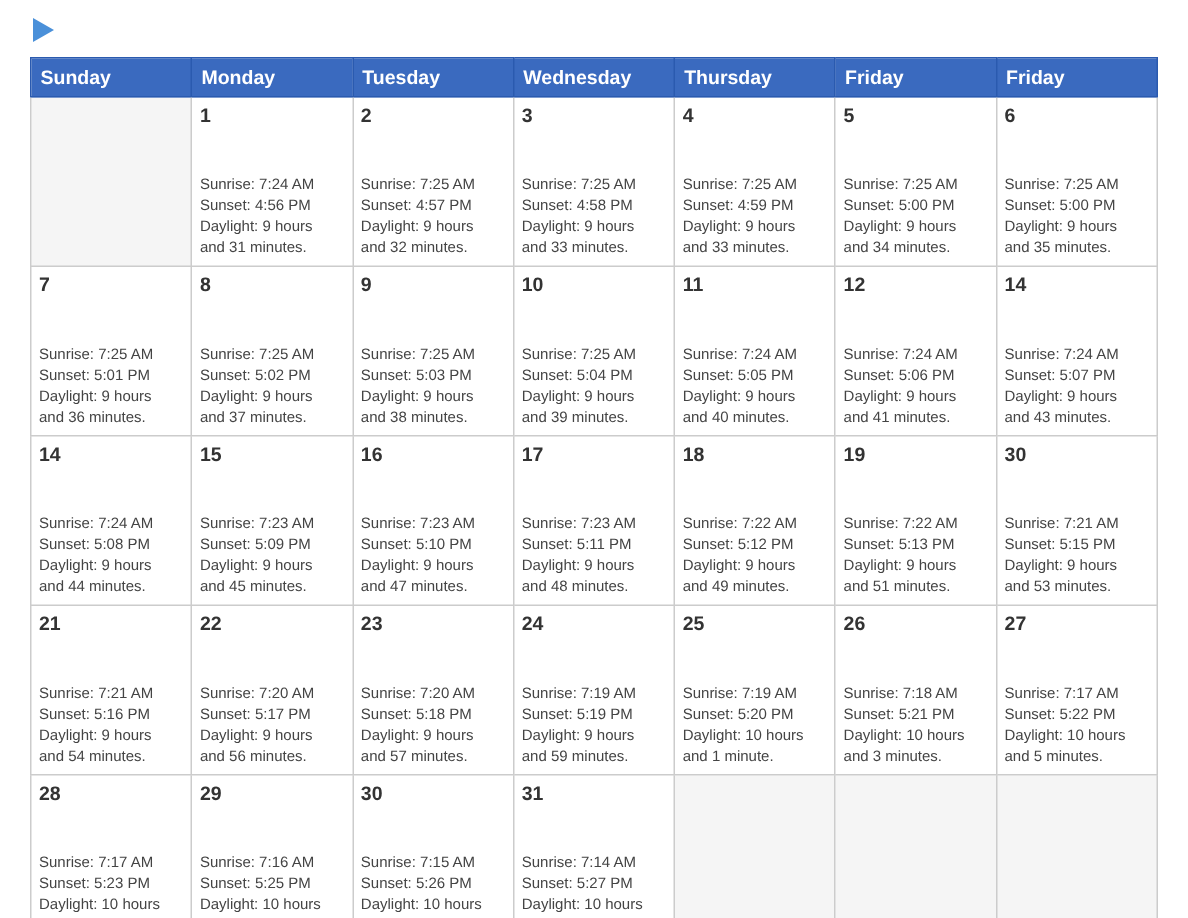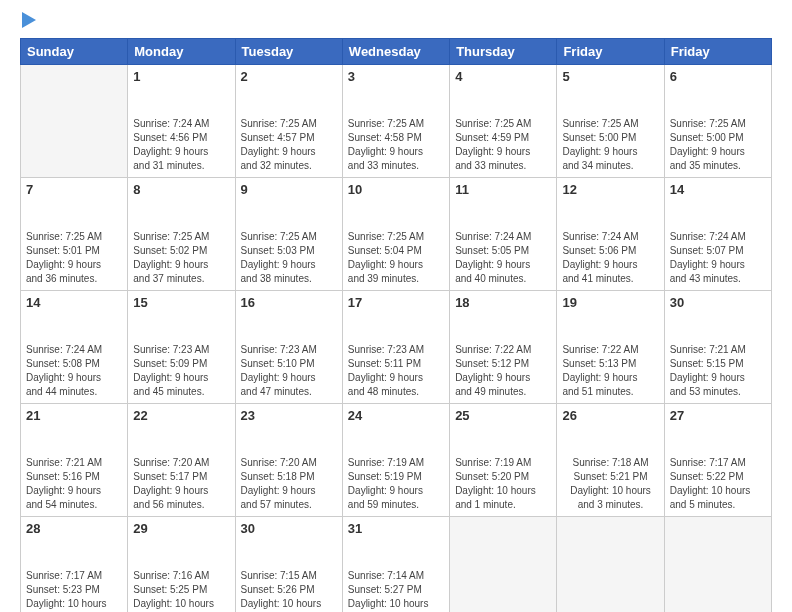--- a/index.html
+++ b/index.html
@@ -303,21 +303,21 @@
           </td>
           <td>
             <span class="day-number">25</span>
             <div class="day-info" style="white-space: pre-line;">Sunrise: 7:19 AM
 Sunset: 5:20 PM
 Daylight: 10 hours
 and 1 minute.</div>
           </td>
           <td>
             <span class="day-number">26</span>
-            <div class="day-info" style="white-space: pre-line; text-align: center;">Sunrise: 7:18 AM
+            <div class="day-info" style="white-space: pre-line;">Sunrise: 7:18 AM
 Sunset: 5:21 PM
 Daylight: 10 hours
 and 3 minutes.</div>
           </td>
           <td>
             <span class="day-number">27</span>
             <div class="day-info" style="white-space: pre-line;">Sunrise: 7:17 AM
 Sunset: 5:22 PM
 Daylight: 10 hours
 and 5 minutes.</div>

